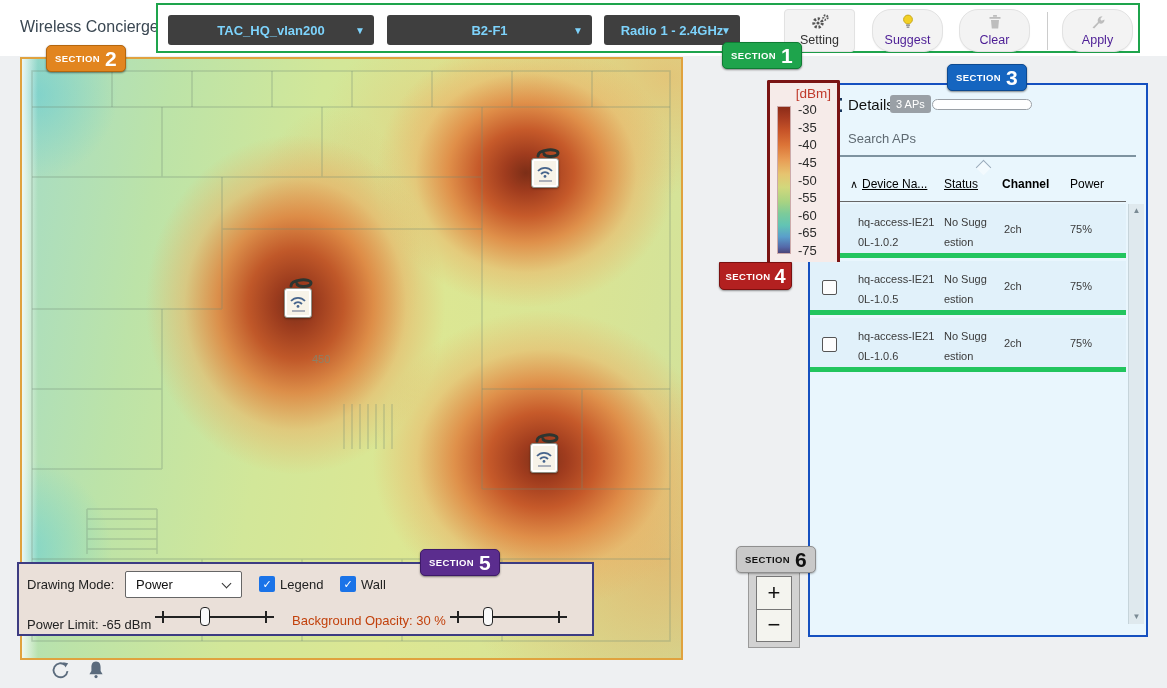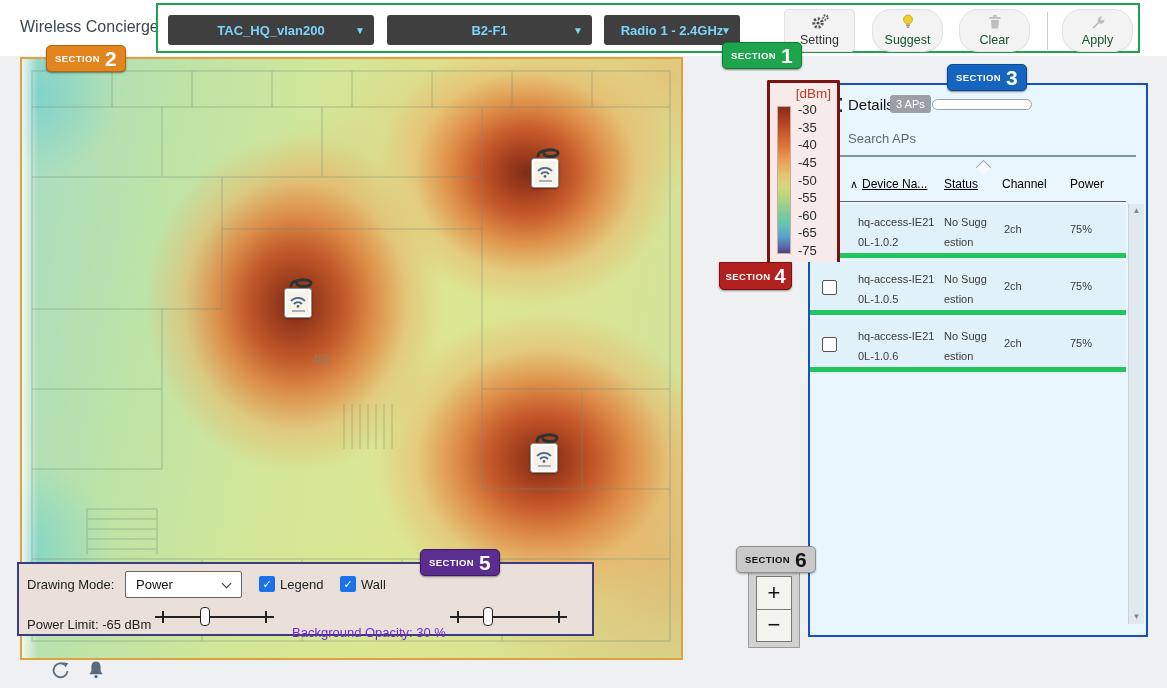--- a/index.html
+++ b/index.html
@@ -13,21 +13,21 @@
   .toolbar-box { position:absolute; left:156px; top:3px; width:984px; height:50px; border:2px solid #1ea44c; background:#fff; }
   .dd { position:absolute; top:10px; height:30px; background:#3f3f3f; border-radius:3px; color:#7dd3fc;
         display:flex; align-items:center; justify-content:center; font-size:13px; font-weight:bold; cursor:pointer; }
   .dd .dd-caret { position:absolute; right:9px; font-size:10px; }
   .dd1 { left:10px;  width:206px; }
   .dd2 { left:229px; width:205px; }
   .dd3 { left:446px; width:136px; }
   .tbtn { position:absolute; top:4px; height:43px; width:71px; background:#f3f3f3; border:1px solid #e2e2e2;
           border-radius:4px; display:flex; flex-direction:column; align-items:center; justify-content:center;
           gap:1px; font-size:12.5px; color:#333; box-shadow:0 1px 1px rgba(0,0,0,.06); cursor:pointer; }
-  .tbtn.disabled { color:#14532d;border-radius:19px; }
+  .tbtn.disabled { color:#4c1d95;border-radius:19px; }
   .btn-setting { left:626px; } .btn-suggest { left:714px; } .btn-clear { left:801px; } .btn-apply { left:904px; }
   .v-div { position:absolute; left:889px; top:7px; width:1px; height:38px; background:#cccccc; }
 
   
   .section-label { position:absolute; z-index:30; display:inline-flex; align-items:center; gap:5px;
                    padding:1px 8px; border-radius:5px; color:#fff; box-shadow:0 1px 2px rgba(0,0,0,.45); }
   .section-label .sl-word { font-size:9.5px; font-weight:bold; letter-spacing:.4px; }
   .section-label .sl-num  { font-size:21px; font-weight:bold; line-height:1.1; }
   .s1 { left:722px; top:42px;  background:#1ea44c; border:1px solid #0e7c33; }
   .s2 { left:46px;  top:45px;  background:#e2851f; border:1px solid #b4660e; }
@@ -92,21 +92,21 @@
   .notch { position:absolute; left:168px; top:77px; width:11px; height:11px; background:#f3fafe;
            border-left:1px solid #9ab; border-top:1px solid #9ab; transform:rotate(45deg); z-index:3; }
   .thead { position:absolute; left:0; top:84px; width:316px; height:33px; border-bottom:1.5px solid #666;
            font-size:12px; color:#000; }
   .thead .cb, .trow .cb { position:absolute; left:12px; width:15px; height:15px; background:#fdfdfd;
            border:1.5px solid #555; border-radius:2px; }
   .thead .cb { top:8px; }
   .h-sort   { position:absolute; left:40px; top:9px; font-size:11px; }
   .h-device { position:absolute; left:52px;  top:8px; text-decoration:underline; }
   .h-status { position:absolute; left:134px; top:8px; text-decoration:underline; }
-  .h-channel{ position:absolute; left:192px; top:8px; }
+  .h-channel{ position:absolute; left:192px; top:8px;font-weight:bold; }
   .h-power  { position:absolute; left:260px; top:8px; }
   .tbody { position:absolute; left:0; top:119px; width:316px; }
   .trow { position:relative; width:316px; height:54px; background:#e1f1fa; border-bottom:5px solid #22c55e;
           margin-bottom:3px; font-size:11px; color:#3a3a3a; }
   .trow .cb { top:19px; }
   .c-device { position:absolute; left:48px; top:8px; width:86px; white-space:pre-line; line-height:1.85; }
   .c-status { position:absolute; left:134px; top:8px; width:58px; white-space:pre-line; line-height:1.85; }
   .c-channel{ position:absolute; left:194px; top:19px; }
   .c-power  { position:absolute; left:260px; top:19px; }
   .scrollbar { position:absolute; right:2px; top:119px; width:16px; height:420px; background:#dfe9ee;
@@ -124,21 +124,21 @@
                align-items:center; padding-left:10px; cursor:pointer; }
   .chev { position:absolute; right:11px; top:8px; width:7px; height:7px; border-right:1.6px solid #333;
           border-bottom:1.6px solid #333; transform:rotate(45deg); }
   .chk { position:absolute; top:5px; width:16px; height:16px; background:#1a73e8; border-radius:2px;
          color:#fff; font-size:11px; display:flex; align-items:center; justify-content:center; cursor:pointer; }
   .chk-legend { left:240px; } .chk-wall { left:321px; }
   .chk-label { position:absolute; top:6px; font-size:13px; color:#222; }
   .lbl-legend { left:261px; } .lbl-wall { left:342px; }
   .ctl-row2 { position:absolute; left:0; top:41px; width:100%; height:24px; }
   .pl-label { position:absolute; left:8px; top:12px; font-size:13px; color:#222; }
-  .bo-label { position:absolute; left:273px; top:20px; font-size:13px; color:#6d28d9;text-align:right; }
+  .bo-label { position:absolute; left:273px; top:8px; font-size:13px; color:#c2410c;text-align:right; }
   .slider { position:absolute; top:2px; height:20px; }
   .slider-pl { left:136px; width:119px; } .slider-bo { left:431px; width:117px; }
   .sl-track { position:absolute; left:0; right:0; top:9px; height:1.6px; background:#222; }
   .sl-cap { position:absolute; top:4px; width:1.6px; height:12px; background:#222; }
   .sl-cap.l { left:7px; } .sl-cap.r { right:7px; }
   .sl-thumb { position:absolute; top:0; width:10px; height:19px; background:#fafafa; border:1.6px solid #222; border-radius:4px; }
 
   
   .zoombox { position:absolute; left:748px; top:570px; width:52px; height:78px; background:#d2d2d2;
              border:1px solid #9a9a9a; z-index:24; display:flex; align-items:center; justify-content:center; }

